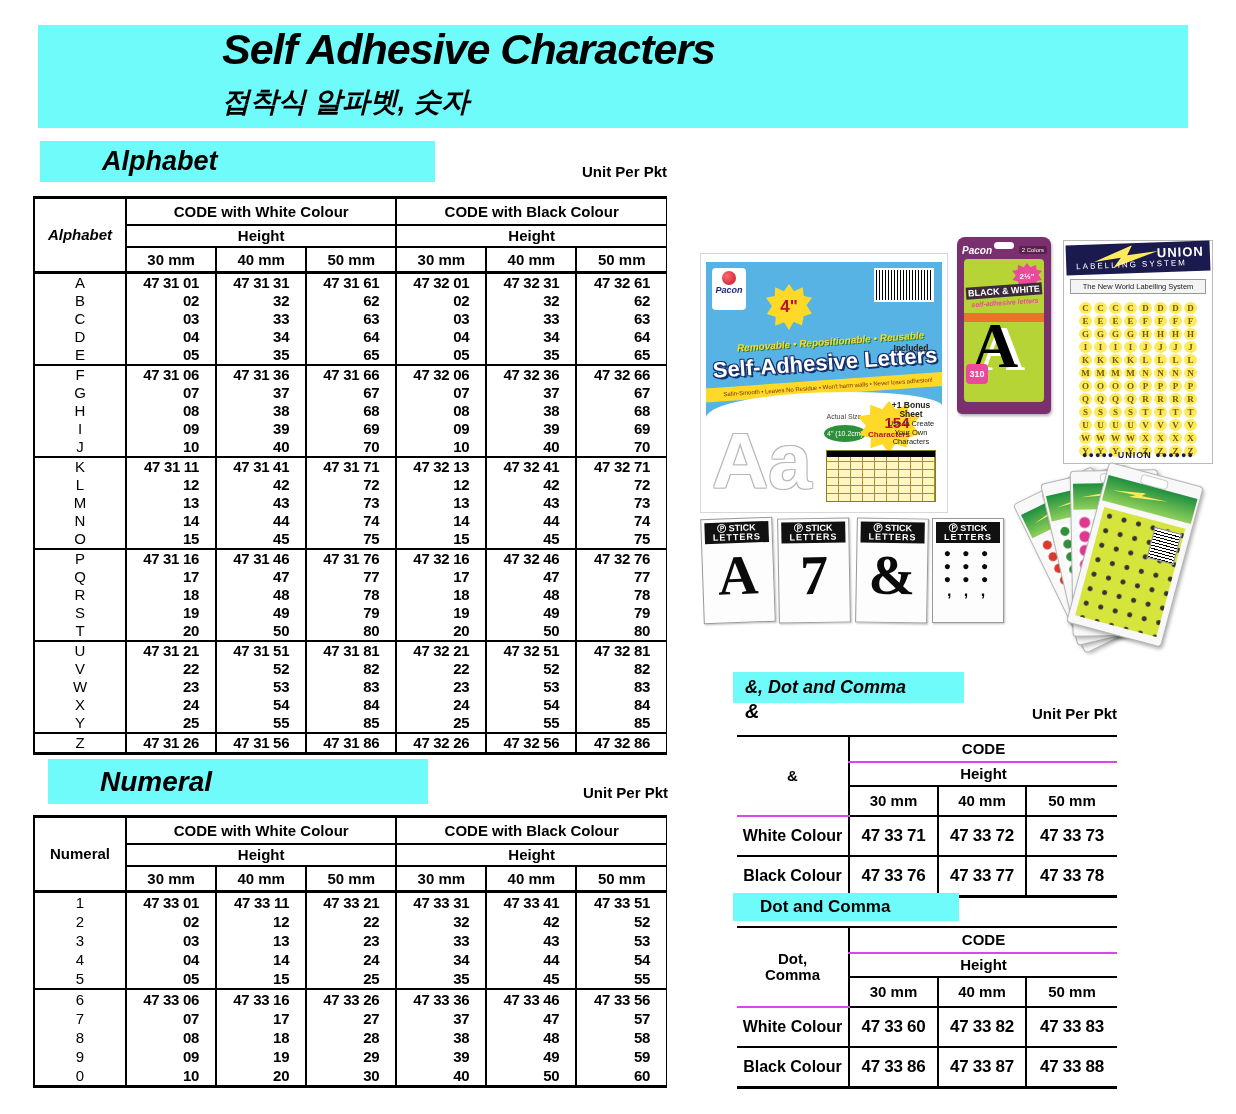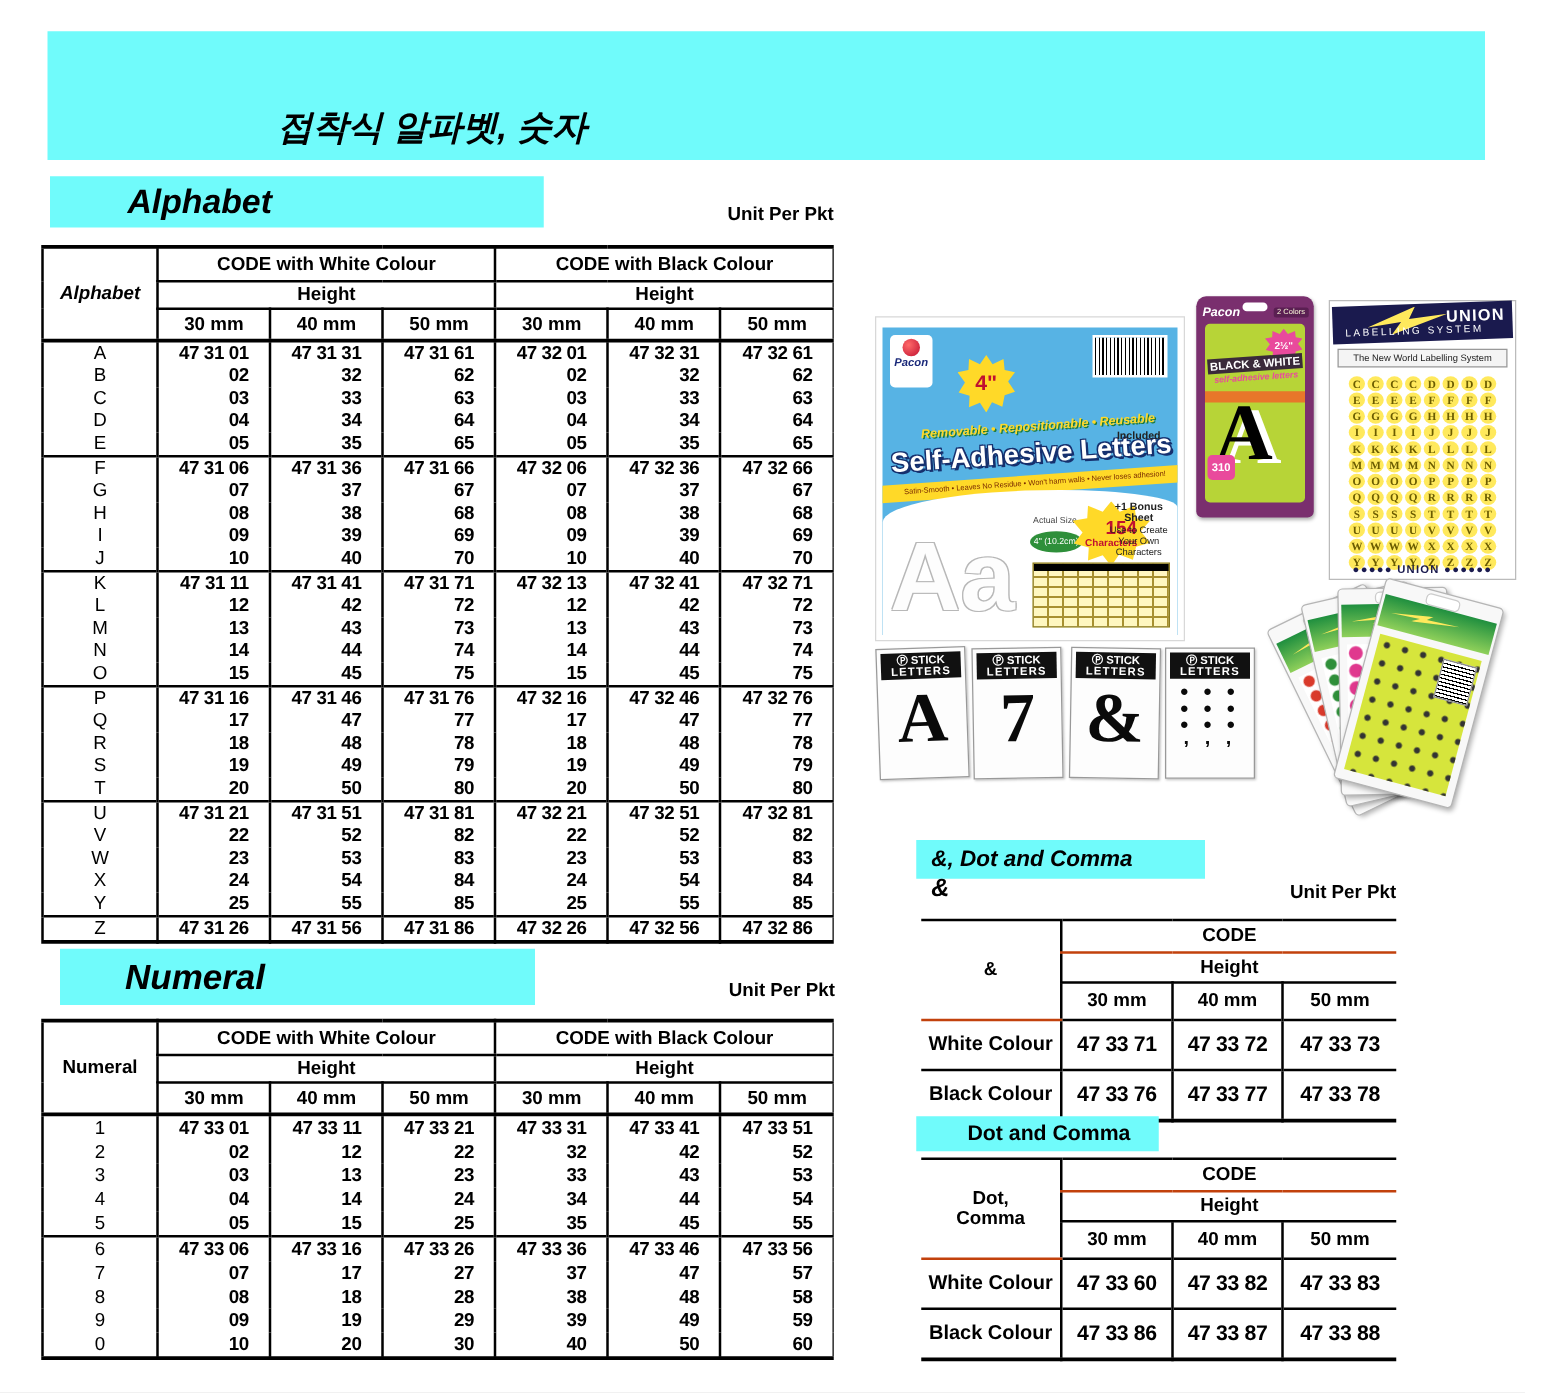--- a/index.html
+++ b/index.html
@@ -12,21 +12,21 @@
   .banner-title{left:184px;top:0px;font-size:43px;font-weight:bold;font-style:italic;letter-spacing:-1px;}
   .banner-kr{left:184px;top:58px;font-size:28px;font-weight:bold;font-style:italic;}
   .banner-langs{left:694px;top:12px;font-size:16px;line-height:22px;font-weight:500;}
   .banner-langs .l2{font-size:14px;font-weight:bold;}
 
   
   .sec-bar{background:var(--cyan);font-weight:bold;font-style:italic;}
   .alpha-bar{left:40px;top:141px;width:395px;height:41px;font-size:27px;line-height:41px;padding-left:62px;box-sizing:border-box;}
   .num-bar{left:48px;top:759px;width:380px;height:45px;font-size:28px;line-height:45px;padding-left:52px;box-sizing:border-box;}
   .amp-bar{left:733px;top:672px;width:231px;height:31px;font-size:18px;line-height:30px;padding-left:12px;box-sizing:border-box;}
-  .dot-bar{left:733px;top:893px;width:194px;height:28px;font-size:17px;line-height:28px;padding-left:41px;box-sizing:border-box;font-style:normal;}
+  .dot-bar{left:733px;top:893px;width:226px;height:28px;font-size:17px;line-height:28px;padding-left:27px;box-sizing:border-box;font-style:normal;}
   .unit{font-size:15px;font-weight:bold;text-align:right;}
   .unit1{left:467px;top:163px;width:200px;}
   .unit2{left:468px;top:784px;width:200px;}
   .unit3{left:947px;top:705px;width:170px;}
   .amp-glyph{left:745px;top:700px;font-size:20px;font-weight:bold;font-style:italic;}
 
   
   table.codes{position:absolute;border-collapse:collapse;table-layout:fixed;width:634px;
               border-top:3px solid #000;border-bottom:3px solid #000;border-left:1px solid #000;border-right:1px solid #000;background:#fff;}
   table.codes th,table.codes td{border-left:2px solid #000;padding:0;line-height:1.05;}
@@ -42,21 +42,21 @@
   .t-num{left:33px;top:815px;}
   .t-num tbody td{height:19px;}
   th.labhdr{font-style:italic;font-size:16px;}
   th.labhdr.noital{font-style:normal;}
 
   
   table.small{position:absolute;border-collapse:collapse;table-layout:fixed;width:380px;
               border-top:2px solid #000;border-bottom:3px solid #000;background:#fff;}
   table.small th,table.small td{border-left:2px solid #000;padding:0;line-height:1.05;}
   table.small .first{border-left:none;}
-  table.small tr.s1 th{height:24px;font-size:15px;font-weight:bold;border-bottom:2px solid #c2410c;}
+  table.small tr.s1 th{height:24px;font-size:15px;font-weight:bold;border-bottom:2px solid #d946ef;}
   table.small tr.s2 th{height:22px;font-size:15px;font-weight:bold;border-bottom:2px solid #000;}
   table.small tr.s3 th{height:28px;font-size:15px;font-weight:bold;}
   table.small thead{border-bottom:2px solid #000;}
   table.small tbody tr{border-top:2px solid #000;}
   table.small td{height:38px;text-align:center;}
   table.small td.sm-rowlab{font-weight:bold;font-size:16px;}
   table.small td.sm-val{font-weight:bold;font-size:17px;letter-spacing:-0.3px;}
   th.sm-lab{font-size:17px;font-weight:bold;}
   .t-amp{left:737px;top:735px;}
   .t-dot{left:737px;top:926px;}
@@ -150,20 +150,21 @@
   .pack.p4 .sheet{background-color:var(--sheet_yellow);background-image:radial-gradient(circle,#333 2px,transparent 3px);background-size:15px 15px;}
   .pack .lbl{position:absolute;right:8px;top:50px;width:26px;height:30px;background:#fff;border:1px solid #888;
              background-image:repeating-linear-gradient(0deg,#000 0 1px,#fff 1px 3px);}
 </style>
 </head>
 <body>
 
 <div class="page">
 
   <div class="abs banner">
+    <div class="abs banner-title">Self Adhesive Characters</div>
     <div class="abs banner-kr">접착식 알파벳, 숫자</div>
   </div>
 
   <div class="abs sec-bar alpha-bar">Alphabet</div>
   <div class="abs unit unit1">Unit Per Pkt</div>
 
   <table class="codes t-alpha" id="alpha-table">
     <colgroup>
         <col style="width:92px">
         <col style="width:90px">

